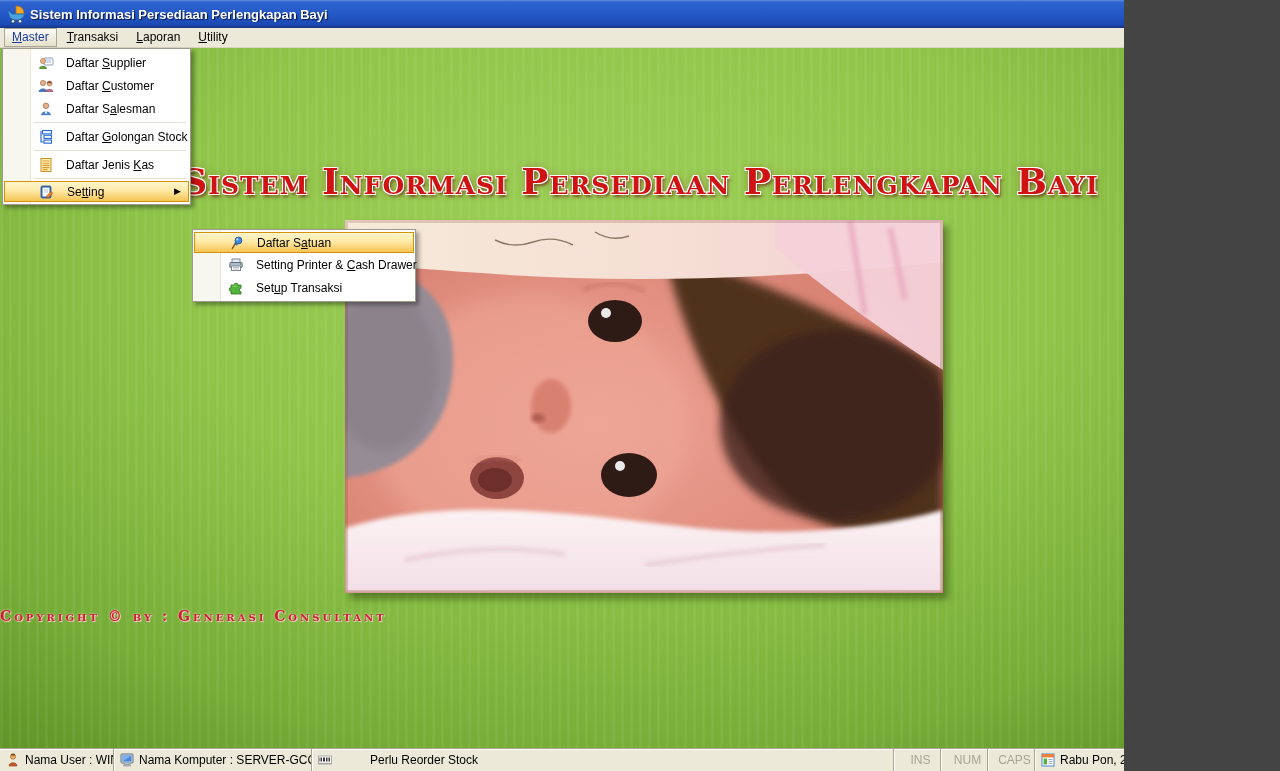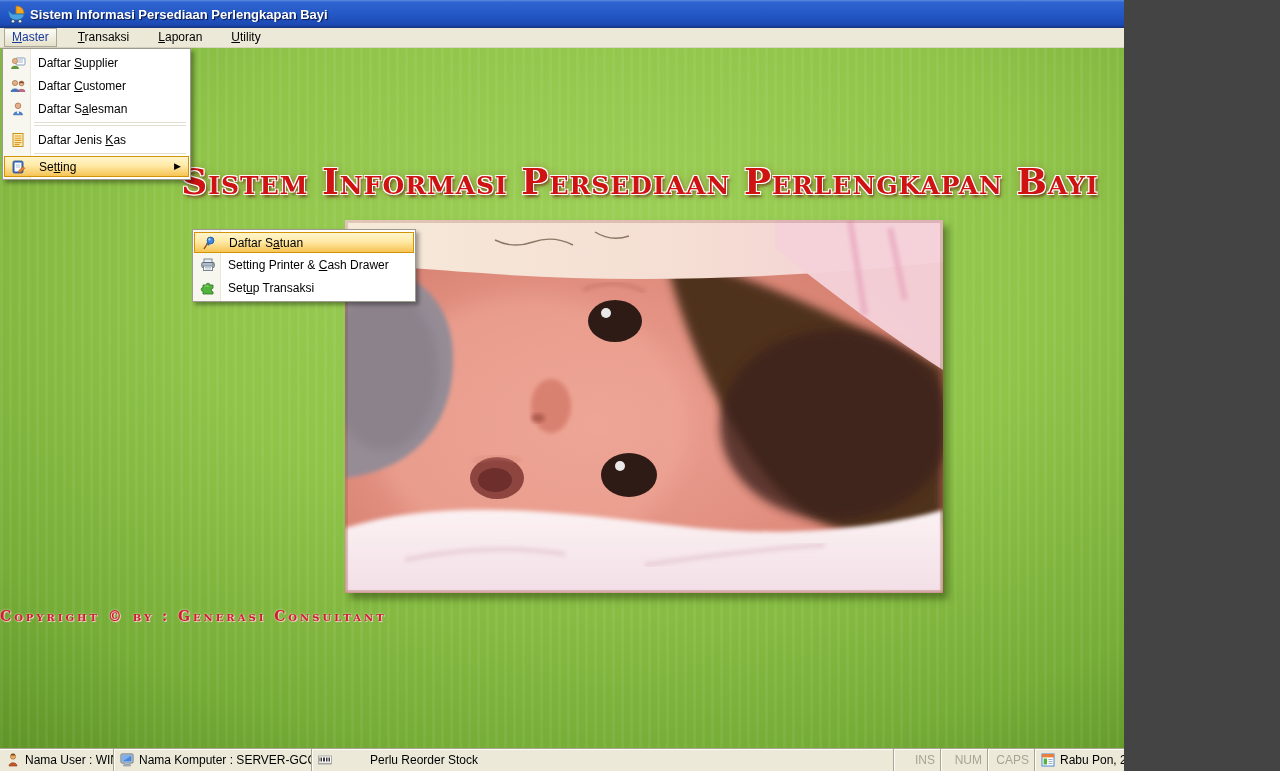--- a/index.html
+++ b/index.html
@@ -14,21 +14,21 @@
   .titlebar .title-text{color:#fff;font-weight:bold;font-size:13px;
     text-shadow:1px 1px 1px rgba(0,0,30,.75);flex:1;white-space:nowrap;overflow:hidden;}
   .winbtns{display:flex;gap:2px;margin-right:2px;}
   .winbtn{width:22px;height:18px;border-radius:3px;border:1px solid #dce6f8;
     display:flex;align-items:center;justify-content:center;box-sizing:border-box;}
   .winbtn.blue{background:linear-gradient(180deg,#9db9ef 0%,#4a74d8 45%,#2c56c0 100%);}
   .winbtn.red{background:linear-gradient(180deg,#f0a088 0%,#e25039 45%,#c03318 100%);}
   
   .menubar{position:absolute;left:0;top:28px;width:1280px;height:20px;background:#ece9d8;
     display:flex;align-items:center;padding-left:4px;box-sizing:border-box;border-bottom:1px solid #d8d4c0;}
-  .menubar .mitem{padding:2px 8px 3px 8px;margin-right:13px;cursor:default;}
+  .menubar .mitem{padding:2px 8px 3px 8px;margin-right:2px;cursor:default;}
   .menubar .mitem.hot{background:linear-gradient(180deg,#fdfdf8,#e4e0ca);
     border:1px solid #aca899;padding:1px 7px 2px 7px;color:#1a3c9c;}
   u{text-decoration:underline;}
   
   .client{position:absolute;left:0;top:48px;width:1280px;height:700px;
     background:
       repeating-linear-gradient(90deg,rgba(255,255,255,.055) 0 3px,rgba(255,255,255,0) 3px 9px),
       radial-gradient(ellipse 1000px 640px at 48% 30%,#9dd057 0%,#8fc449 45%,#76ad37 78%,#5d9226 100%);}
   .app-heading{position:absolute;left:0;top:112px;width:100%;text-align:center;
     font-family:"DejaVu Serif","Liberation Serif",serif;font-weight:bold;font-variant:small-caps;
@@ -39,37 +39,37 @@
     box-shadow:5px 6px 7px rgba(40,60,10,.5);}
   .copyright{position:absolute;left:0;top:560px;width:100%;text-align:left;
     font-family:"DejaVu Serif","Liberation Serif",serif;font-weight:bold;font-variant:small-caps;
     font-size:14px;letter-spacing:3px;color:#d01c30;
     text-shadow:0 0 2px #ffe2e2,1px 1px 0 #f3c4c4;}
   
   .popup{position:absolute;background:linear-gradient(90deg,#f7f6ef 0,#f7f6ef 27px,#e9e7da 27px,#e9e7da 28px,#fff 28px);
     border:1px solid #9d9a8e;box-shadow:3px 3px 4px rgba(0,0,0,.35);padding:2px 1px;box-sizing:border-box;z-index:50;}
   .menu-popup{left:2px;top:48px;width:189px;}
   .submenu-popup{left:192px;top:192px;width:224px;z-index:60;margin-top:37px;}
-  .popup .item{display:flex;align-items:center;height:23px;cursor:default;position:relative;}
+  .popup .item{display:flex;align-items:center;height:23px;cursor:default;position:relative;padding-left:28px;}
   .popup .item .ic{width:27px;flex:0 0 27px;display:flex;align-items:center;justify-content:center;}
   .popup .item .lbl{padding-left:7px;white-space:nowrap;}
   .popup .item.hot{background:linear-gradient(180deg,#fff5cd 0%,#ffe9a6 45%,#f6c455 100%);
     border:1px solid #d29406;height:21px;margin:0;box-sizing:border-box;}
   .popup .sep{height:1px;background:#e2dfd2;margin:2px 3px 2px 30px;}
   .popup .subarrow{position:absolute;right:7px;font-size:9px;line-height:1;}
   
   .statusbar{position:absolute;left:0;top:748px;width:1280px;height:23px;background:#ece9d8;
     border-top:1px solid #a9a590;box-shadow:inset 0 1px 0 #fdfcf8;display:flex;box-sizing:border-box;font-size:12px;}
   .sb-panel{display:flex;align-items:center;gap:4px;padding:0 5px;box-sizing:border-box;
     border-left:1px solid #a9a590;box-shadow:inset 1px 0 0 #fdfcf8;white-space:nowrap;overflow:hidden;}
   .sb-panel:first-child{border-left:none;box-shadow:none;}
   .sb-user{width:113px;}
   .sb-comp{width:198px;}
   .sb-reorder{flex:1;gap:37px;}
-  .sb-key{width:47px;justify-content:flex-end;color:#a8a494;padding-left:12px;}
+  .sb-key{width:47px;justify-content:center;color:#a8a494;padding-left:12px;}
   .sb-date{width:158px;}
   .sb-time{width:88px;}
   .sb-icon{width:16px;height:16px;flex:0 0 16px;}
 </style>
 </head>
 <body>
 
 <div id="app">
 
   <div class="titlebar">
@@ -201,20 +201,31 @@
       <span class="ic">
         <svg width="16" height="16" viewBox="0 0 16 16">
           <circle cx="8" cy="4.8" r="2.8" fill="#e8b08a" stroke="#8f5e33" stroke-width="0.6"></circle>
           <path d="M3.5 13.8 C3.5 9.8 12.5 9.8 12.5 13.8 Z" fill="#4a86d8" stroke="#2a5595" stroke-width="0.6"></path>
           <path d="M8 9.6 l1.2 1.6 -1.2 2 -1.2 -2 Z" fill="#fff"></path>
         </svg>
       </span>
       <span class="lbl">Daftar S<u>a</u>lesman</span>
     </div>
     <div class="sep"></div>
+    <div class="item">
+      <span class="ic">
+        <svg width="16" height="16" viewBox="0 0 16 16">
+          <path d="M3 2 V13 H6" fill="none" stroke="#2b6cd4" stroke-width="1.2"></path>
+          <rect x="4.5" y="1.5" width="9" height="3.4" fill="#eaf2fc" stroke="#2b6cd4" stroke-width="1.1"></rect>
+          <rect x="6" y="6.3" width="7.5" height="3.2" fill="#eaf2fc" stroke="#2b6cd4" stroke-width="1.1"></rect>
+          <rect x="6" y="11" width="7.5" height="3.2" fill="#eaf2fc" stroke="#2b6cd4" stroke-width="1.1"></rect>
+        </svg>
+      </span>
+      <span class="lbl">Daftar <u>G</u>olongan Stock</span>
+    </div>
     <div class="sep"></div>
     <div class="item">
       <span class="ic">
         <svg width="16" height="16" viewBox="0 0 16 16">
           <rect x="3" y="1.5" width="10" height="13" fill="#fdf1c0" stroke="#c8901c" stroke-width="1"></rect>
           <path d="M4.5 4 h7 M4.5 6.2 h7 M4.5 8.4 h7 M4.5 10.6 h7 M4.5 12.6 h5" stroke="#e09a20" stroke-width="1.1"></path>
         </svg>
       </span>
       <span class="lbl">Daftar Jenis <u>K</u>as</span>
     </div>

